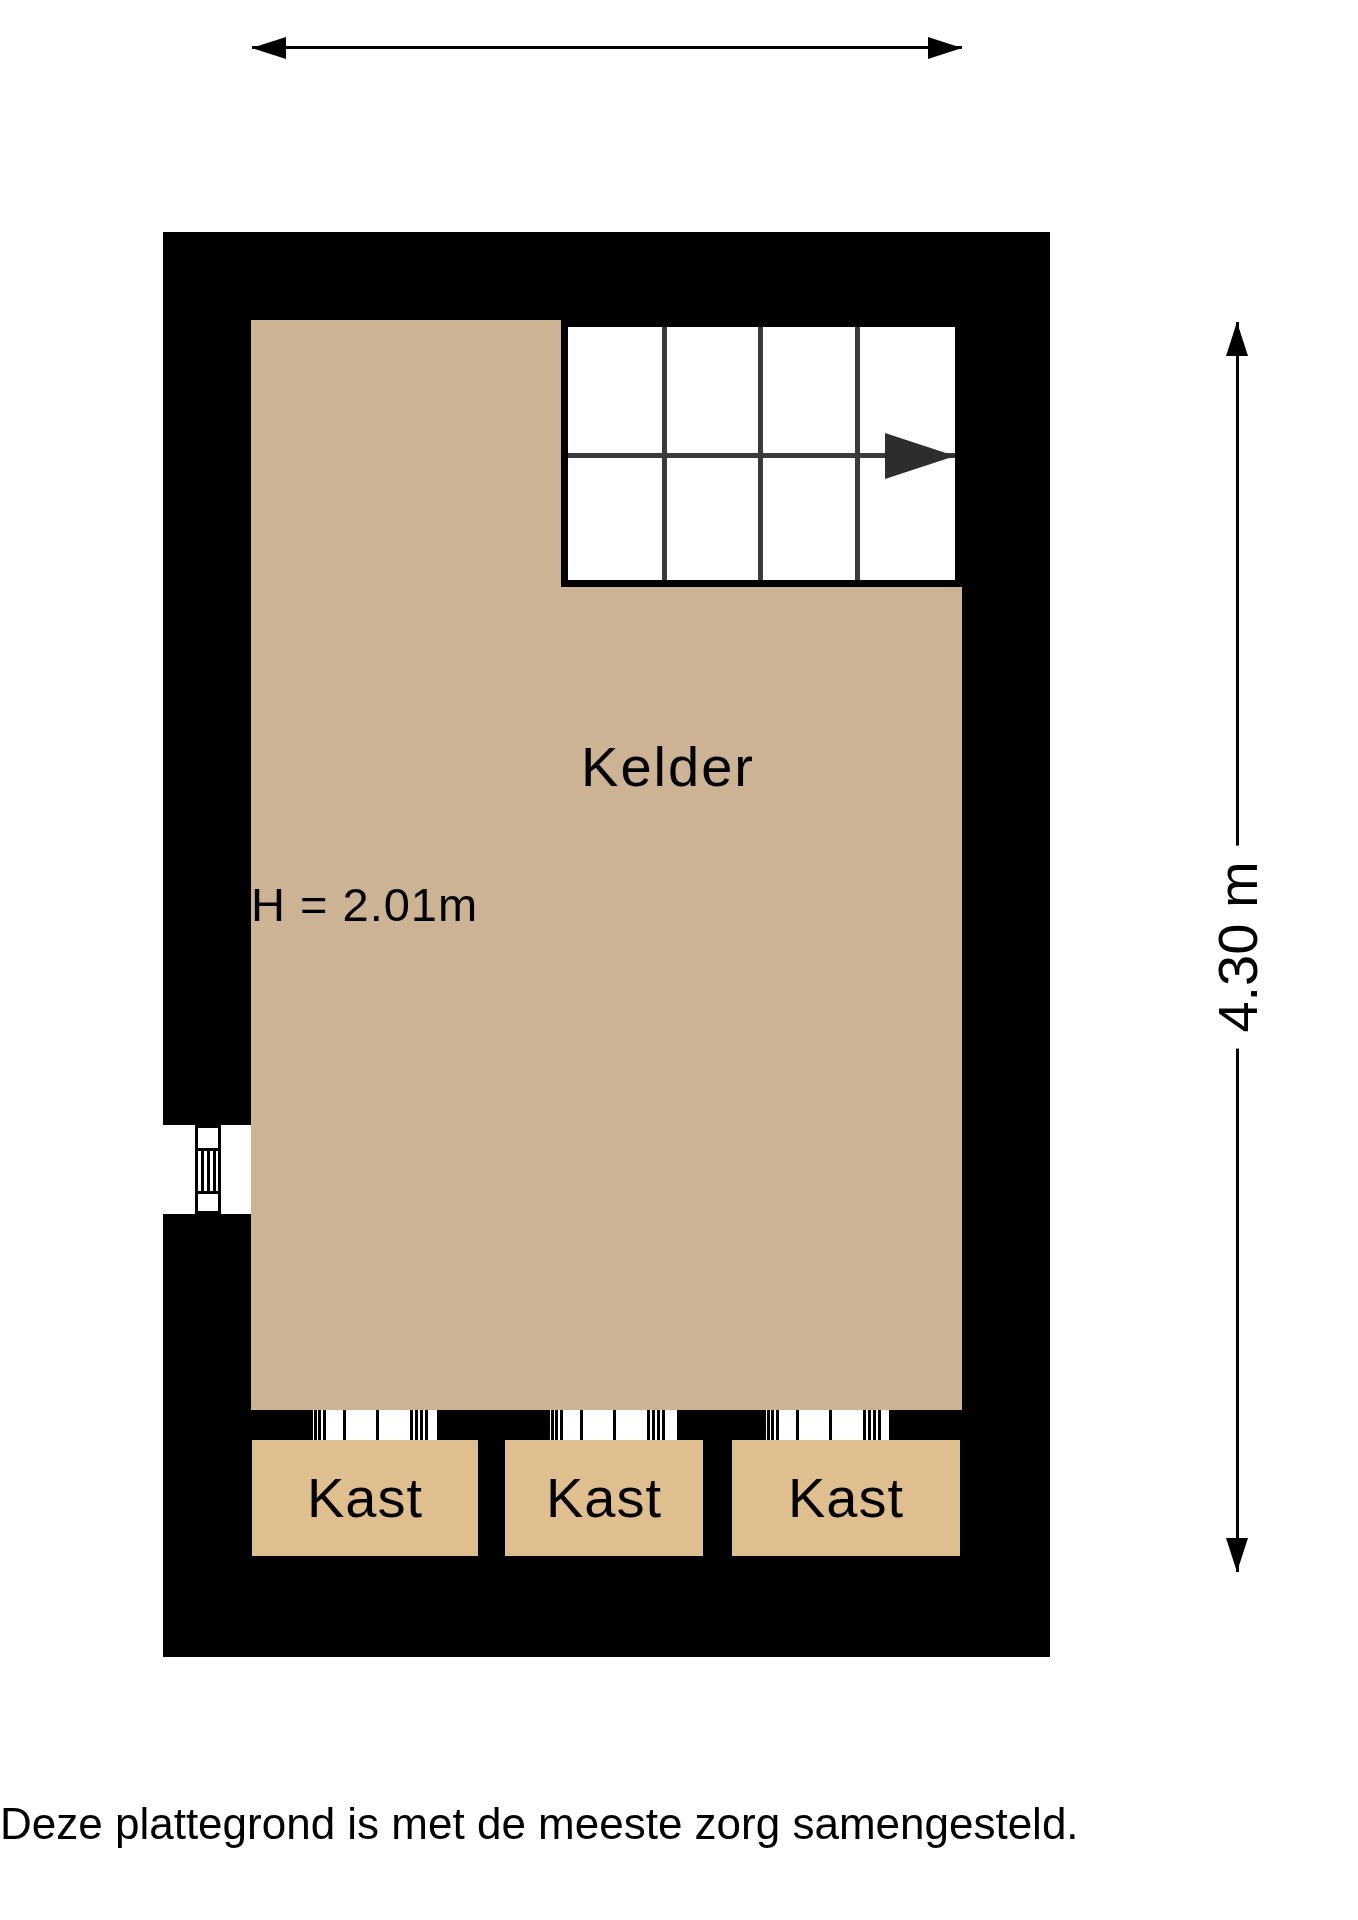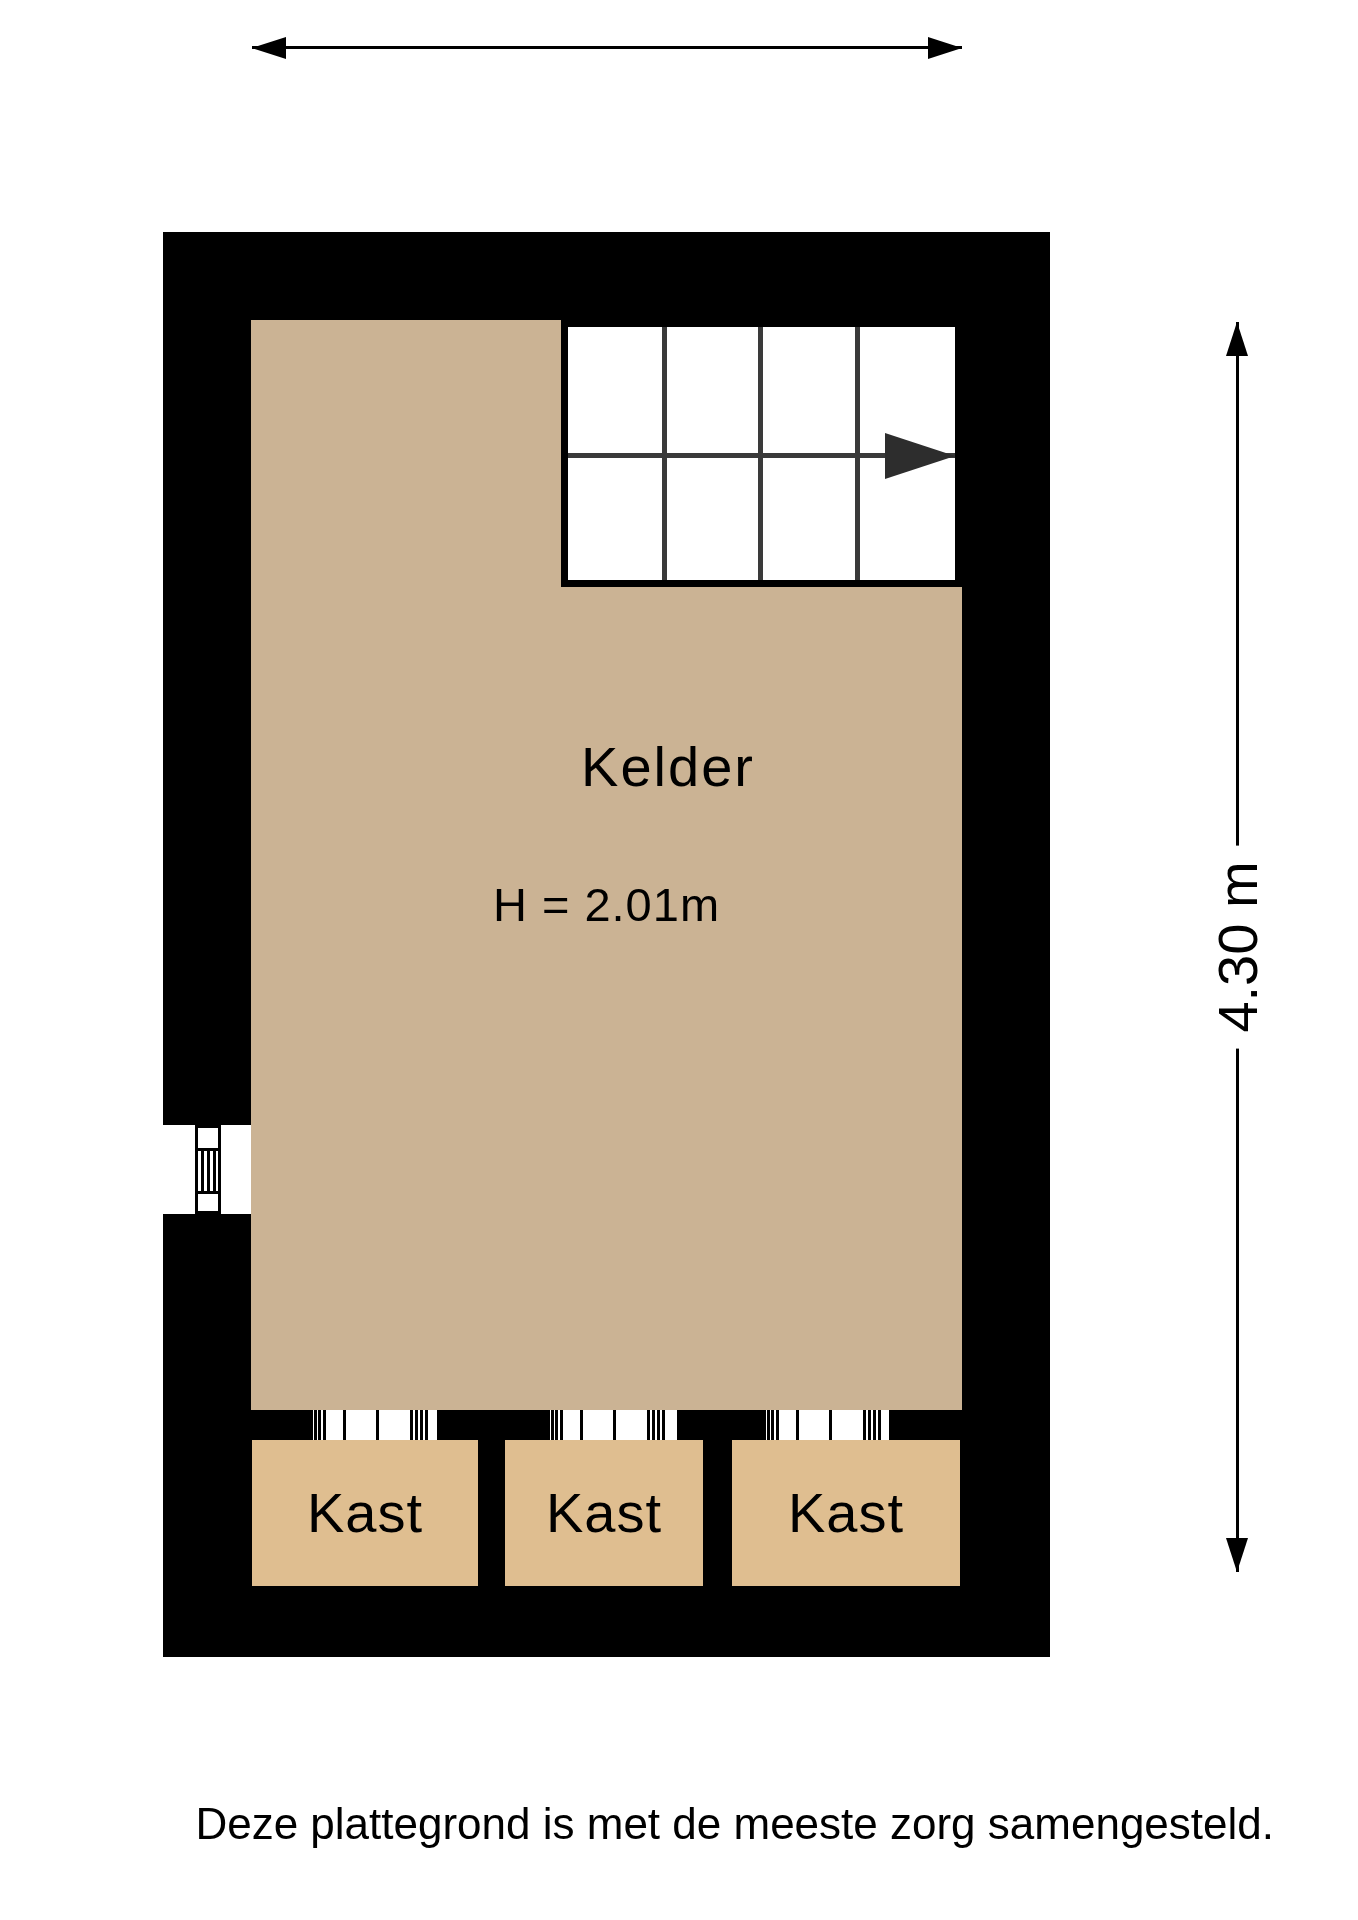--- a/index.html
+++ b/index.html
@@ -58,31 +58,31 @@
       linear-gradient(#000,#000),linear-gradient(#000,#000);
     background-repeat:no-repeat;
     background-size:3px 100%;
     background-position:0 0,4px 0,8px 0,13px 0,33px 0,66px 0,100px 0,105px 0,110px 0,115px 0,100% 0;
   }
   .door.d1{left:310px;width:130px;}
   .door.d2{left:547px;width:133px;}
   .door.d3{left:763px;width:129px;}
 
   
-  .kast{top:1440px;height:146px;background:var(--closet);
+  .kast{top:1440px;height:116px;background:var(--closet);
     display:flex;align-items:center;justify-content:center;}
   .kast.k1{left:252px;width:226px;}
   .kast.k2{left:505px;width:198px;}
   .kast.k3{left:732px;width:228px;}
   .kast-label{font-size:56px;line-height:1;color:var(--ink);letter-spacing:1px;}
 
   
   .room-name{left:251px;top:739px;width:834px;text-align:center;
     font-size:56px;line-height:56px;letter-spacing:2px;}
-  .room-height{left:251px;top:881px;width:711px;text-align:center;
+  .room-height{left:251px;top:881px;width:711px;
     font-size:47px;line-height:47px;letter-spacing:1px;}
 
   
   .dim-h{left:252px;top:33px;width:710px;height:28px;}
   .dim-h .line{position:absolute;left:0;right:0;top:13px;height:3px;background:#000;}
   .dim-h .ah-left{position:absolute;left:0;top:3.5px;width:0;height:0;
     border-top:11px solid transparent;border-bottom:11px solid transparent;
     border-right:34px solid #000;}
   .dim-h .ah-right{position:absolute;right:0;top:3.5px;width:0;height:0;
     border-top:11px solid transparent;border-bottom:11px solid transparent;
@@ -96,21 +96,21 @@
     border-left:11px solid transparent;border-right:11px solid transparent;
     border-bottom:34px solid #000;}
   .dim-v .ah-down{position:absolute;bottom:0;left:4px;width:0;height:0;
     border-left:11px solid transparent;border-right:11px solid transparent;
     border-top:34px solid #000;}
   .dim-v .dim-label{position:absolute;left:50%;top:50%;
     transform:translate(-50%,-50%) rotate(-90deg);
     background:var(--paper);padding:0 16px;font-size:56px;line-height:1.05;white-space:nowrap;}
 
   
-  .footer{left:0;top:1798px;width:1274px;text-align:right;
+  .footer{left:0;top:1798px;width:1274px;text-align:left;
     font-size:44px;line-height:52px;color:var(--ink);}
 </style>
 </head>
 <body>
 
 <div class="abs dim-h">
   <div class="ah-left"></div>
   <div class="line"></div>
   <div class="ah-right"></div>
 </div>

